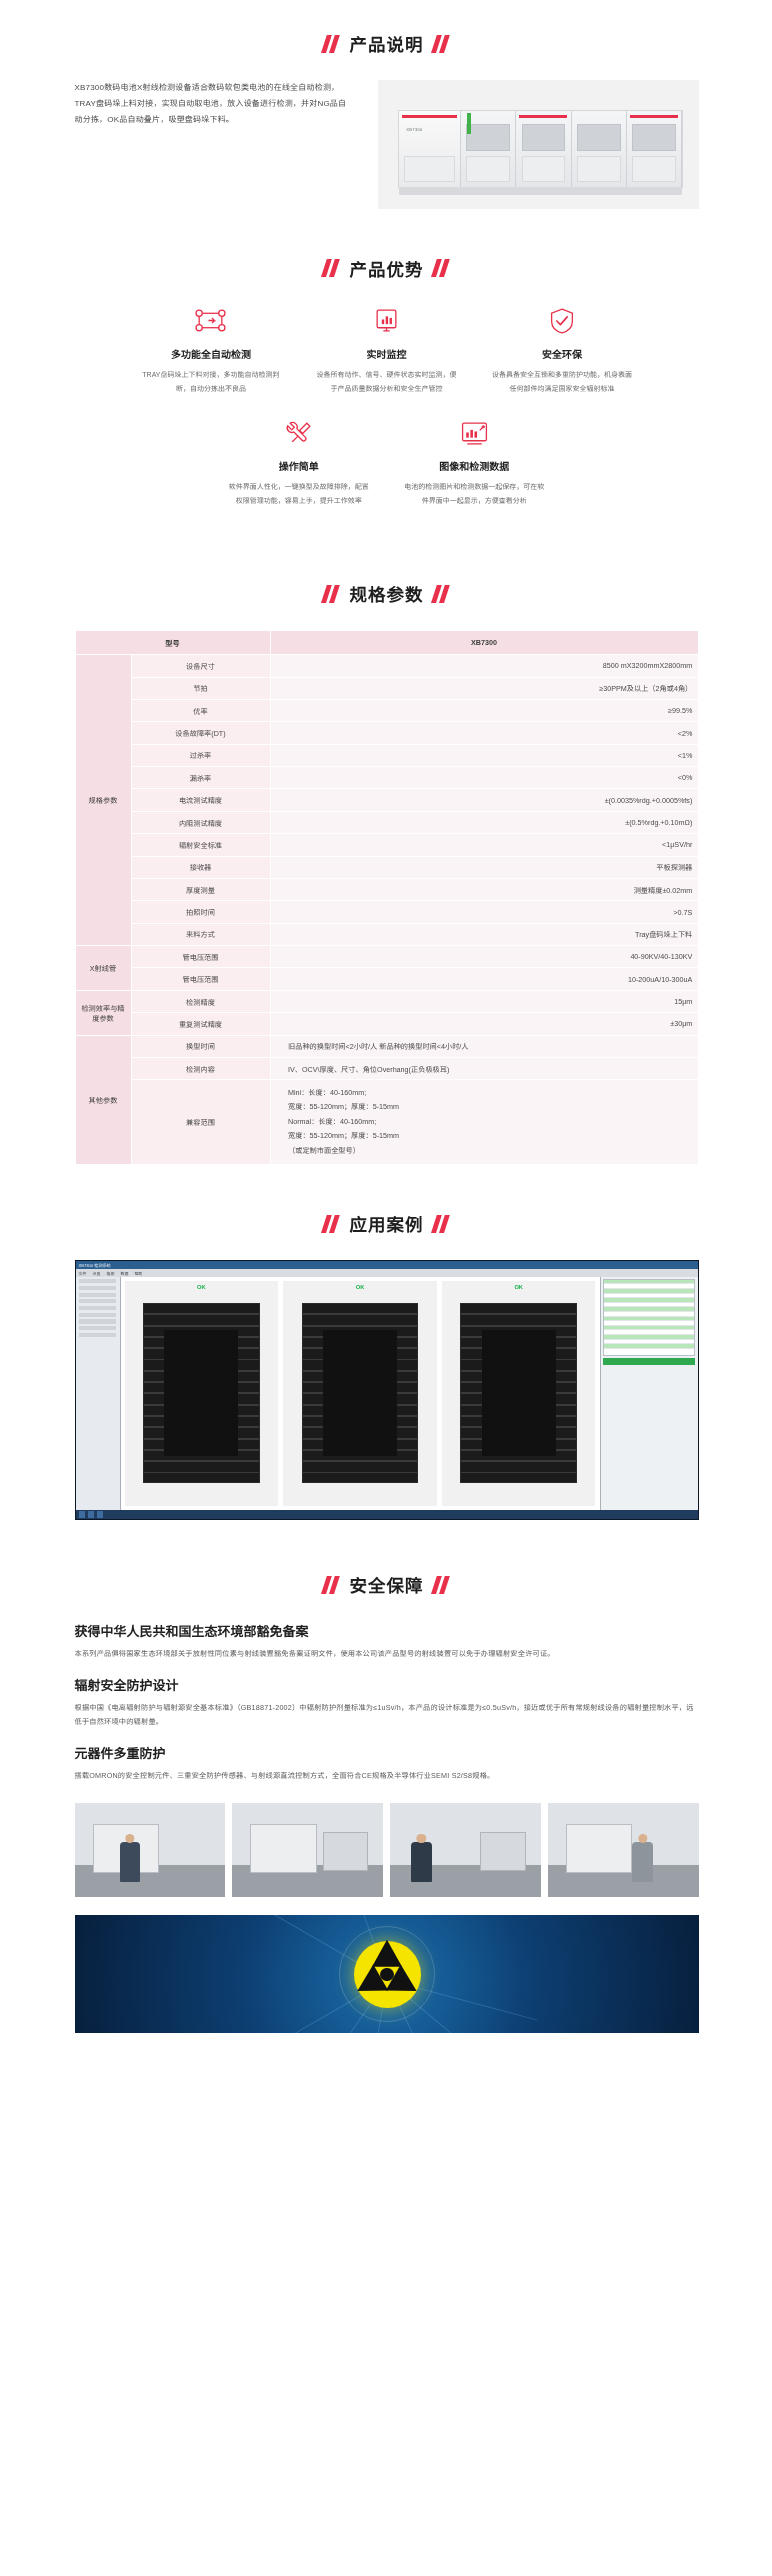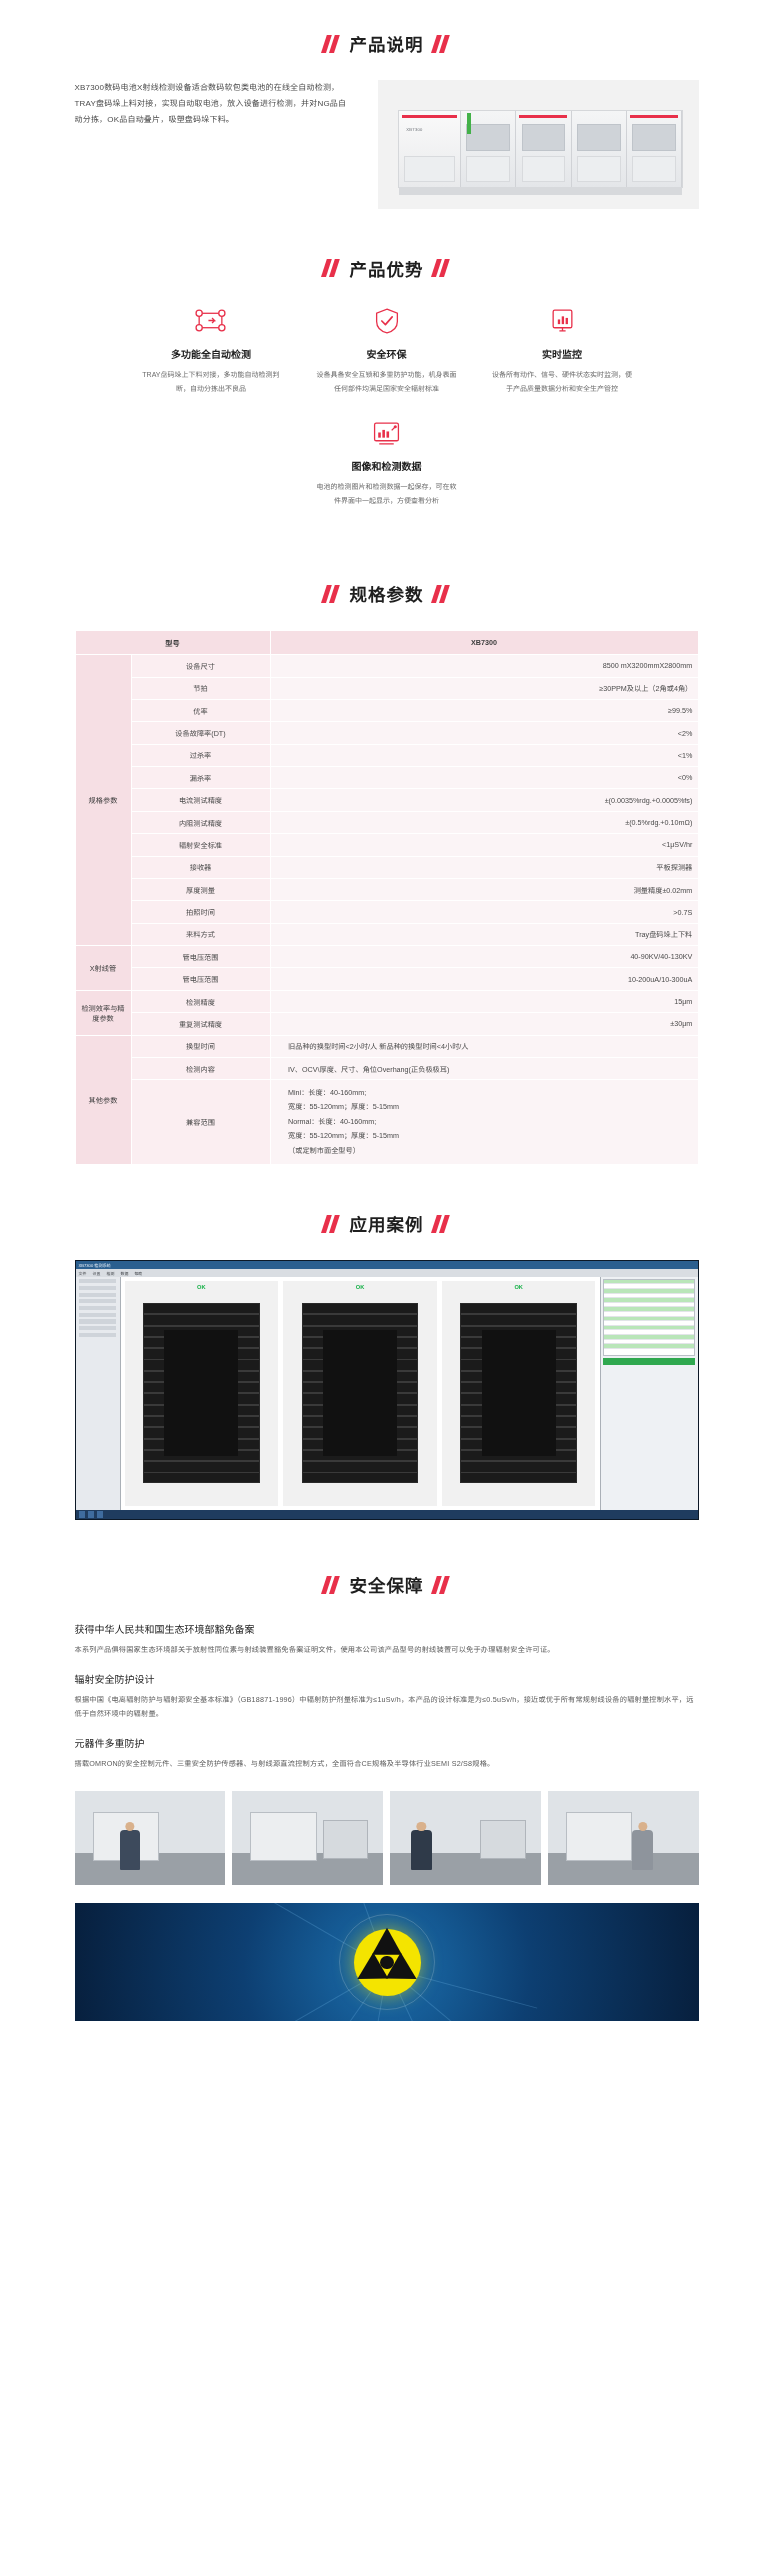--- a/index.html
+++ b/index.html
@@ -238,22 +238,22 @@
   .shot .rightpane .grn { background: #2fa84f; height: 6.2px; margin-top: 2.6px; }
   .shot .taskbar {
     position: absolute; bottom: 0; left: 0; right: 0; height: 9.3px;
     background: #1f3c5f; display: flex; align-items: center; gap: 3.1px; padding: 0 3.1px;
   }
   .shot .taskbar .sq { width: 6.2px; height: 6.2px; background: #3f6c9e; }
 
   
   .safe-wrap { padding: 0 33px 10.3px 33px; }
   .safe-wrap h4 {
-    font-size: 10px;
-    font-weight: normal;
+    font-size: 13px;
+    font-weight: bold;
     color: #1f1f1f;
     margin: 13.4px 0 7.2px 0;
   }
   .safe-wrap h4:first-child { margin-top: 0; }
   .safe-wrap p {
     font-size: 7.2px;
     line-height: 2.0;
     color: #5a5a5a;
     letter-spacing: 0.2px;
   }
@@ -397,48 +397,59 @@
             <path d="M54 18 V34" stroke="#e8304a" stroke-width="2.5" fill="none"></path>
             <path d="M28 26 h12 l-5 -5 M40 26 l-5 5" stroke="#e8304a" stroke-width="2.5" fill="none"></path>
           </svg>
         </div>
         <h3>多功能全自动检测</h3>
         <p>TRAY盘码垛上下料对接，多功能自动检测判断，自动分拣出不良品</p>
       </div>
 
       <div class="adv">
         <div class="ic">
-          <svg width="26" height="28" viewBox="0 0 50 54">
-            <path d="M25 4 L45 12 V28 C45 40 36 47 25 50 C14 47 5 40 5 28 V12 Z" fill="none" stroke="#e8304a" stroke-width="2.5"></path>
-            <path d="M15 27 L22 34 L35 19" fill="none" stroke="#e8304a" stroke-width="3.2" stroke-linecap="round" stroke-linejoin="round"></path>
-          </svg>
-        </div>
-        <h3>安全环保</h3>
-        <p>设备具备安全互锁和多重防护功能，机身表面任何部件均满足国家安全辐射标准</p>
-      </div>
-
-      <div class="adv">
-        <div class="ic">
           <svg width="27" height="27" viewBox="0 0 52 52">
             <rect x="8" y="6" width="36" height="34" rx="3" fill="none" stroke="#e8304a" stroke-width="2.5"></rect>
             <rect x="17" y="24" width="4.5" height="9" fill="#e8304a"></rect>
             <rect x="24.5" y="18" width="4.5" height="15" fill="#e8304a"></rect>
             <rect x="32" y="21" width="4.5" height="12" fill="#e8304a"></rect>
             <path d="M20 46 h12" stroke="#e8304a" stroke-width="2.5"></path>
             <path d="M26 40 v6" stroke="#e8304a" stroke-width="2.5"></path>
           </svg>
         </div>
         <h3>实时监控</h3>
         <p>设备所有动作、信号、硬件状态实时监测，便于产品质量数据分析和安全生产管控</p>
       </div>
 
+      <div class="adv">
+        <div class="ic">
+          <svg width="26" height="28" viewBox="0 0 50 54">
+            <path d="M25 4 L45 12 V28 C45 40 36 47 25 50 C14 47 5 40 5 28 V12 Z" fill="none" stroke="#e8304a" stroke-width="2.5"></path>
+            <path d="M15 27 L22 34 L35 19" fill="none" stroke="#e8304a" stroke-width="3.2" stroke-linecap="round" stroke-linejoin="round"></path>
+          </svg>
+        </div>
+        <h3>安全环保</h3>
+        <p>设备具备安全互锁和多重防护功能，机身表面任何部件均满足国家安全辐射标准</p>
+      </div>
+
     </div>
 
     <div class="adv-row">
 
+      <div class="adv">
+        <div class="ic">
+          <svg width="29" height="27" viewBox="0 0 56 52">
+            <path d="M12 8 l8 8 -5 5 -8 -8 a9 9 0 0 0 12 12 l16 16 a4 4 0 0 0 6 -6 l-16 -16 a9 9 0 0 0 -13 -11 z" fill="none" stroke="#e8304a" stroke-width="2.5" stroke-linejoin="round"></path>
+            <path d="M44 8 l-14 14 6 6 14 -14 z" fill="none" stroke="#e8304a" stroke-width="2.5"></path>
+            <path d="M16 44 l12 -12" stroke="#e8304a" stroke-width="2.5"></path>
+          </svg>
+        </div>
+        <h3>操作简单</h3>
+        <p>软件界面人性化，一键换型及故障排除，配置权限管理功能，容易上手，提升工作效率</p>
+      </div>
 
       <div class="adv">
         <div class="ic">
           <svg width="29" height="26" viewBox="0 0 56 50">
             <rect x="5" y="6" width="46" height="34" rx="3" fill="none" stroke="#e8304a" stroke-width="2.5"></rect>
             <rect x="12" y="24" width="5" height="10" fill="#e8304a"></rect>
             <rect x="20" y="19" width="5" height="15" fill="#e8304a"></rect>
             <rect x="28" y="22" width="5" height="12" fill="#e8304a"></rect>
             <path d="M38 20 l6 -6" stroke="#e8304a" stroke-width="2.5"></path>
             <circle cx="45" cy="13" r="3" fill="#e8304a"></circle>
@@ -661,21 +672,21 @@
         <i class="a"></i>
         <i class="b"></i>
       </span>
   </div>
 
   <div class="safe-wrap">
     <h4>获得中华人民共和国生态环境部豁免备案</h4>
     <p>本系列产品俱得国家生态环境部关于放射性同位素与射线装置豁免备案证明文件，使用本公司该产品型号的射线装置可以免于办理辐射安全许可证。</p>
 
     <h4>辐射安全防护设计</h4>
-    <p>根据中国《电离辐射防护与辐射源安全基本标准》（GB18871-1996）中辐射防护剂量标准为≤1uSv/h，本产品的设计标准是为≤0.5uSv/h，接近或优于所有常规射线设备的辐射量控制水平，远低于自然环境中的辐射量。</p>
+    <p>根据中国《电离辐射防护与辐射源安全基本标准》（GB18871-2002）中辐射防护剂量标准为≤1uSv/h，本产品的设计标准是为≤0.5uSv/h，接近或优于所有常规射线设备的辐射量控制水平，远低于自然环境中的辐射量。</p>
 
     <h4>元器件多重防护</h4>
     <p>搭载OMRON的安全控制元件、三重安全防护传感器、与射线源直流控制方式，全面符合CE规格及半导体行业SEMI S2/S8规格。</p>
 
   </div>
 
   <div class="photos">
     <div class="photo">
       <div class="wall"></div>
         <div class="floor"></div>

